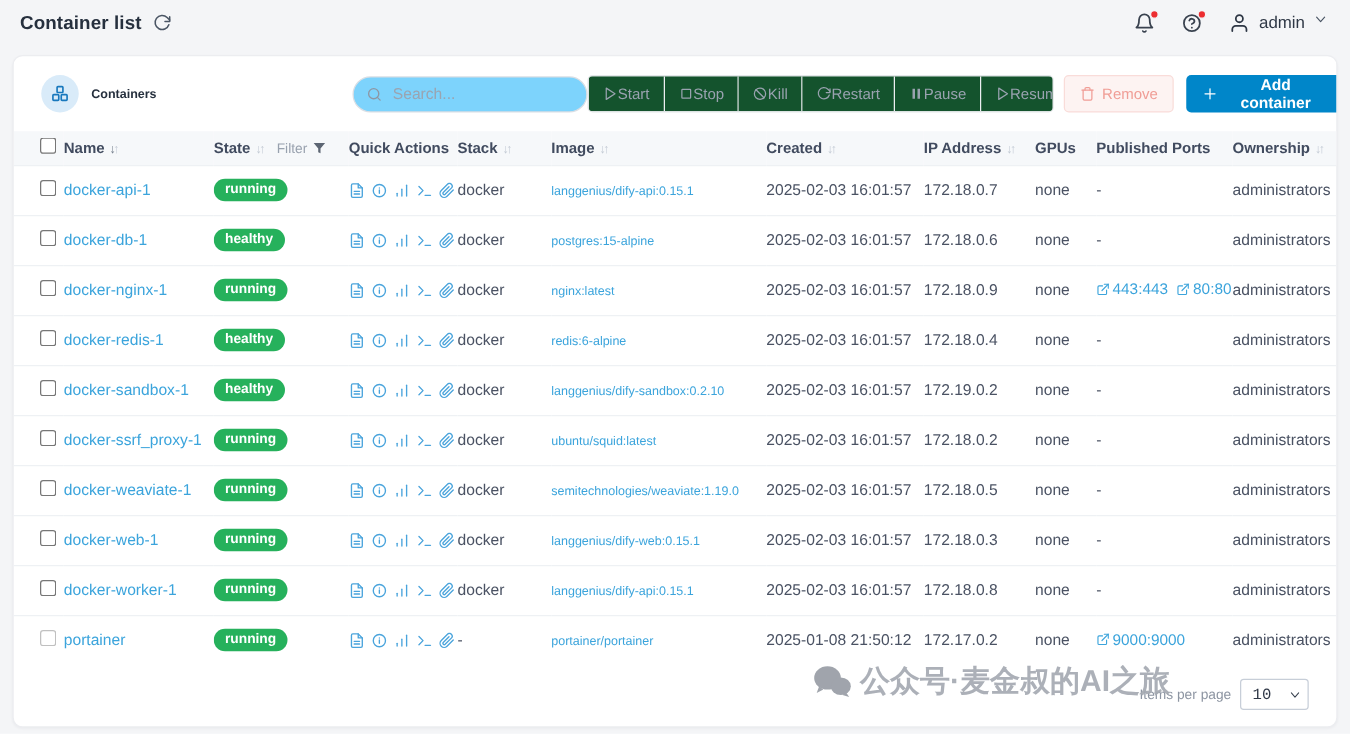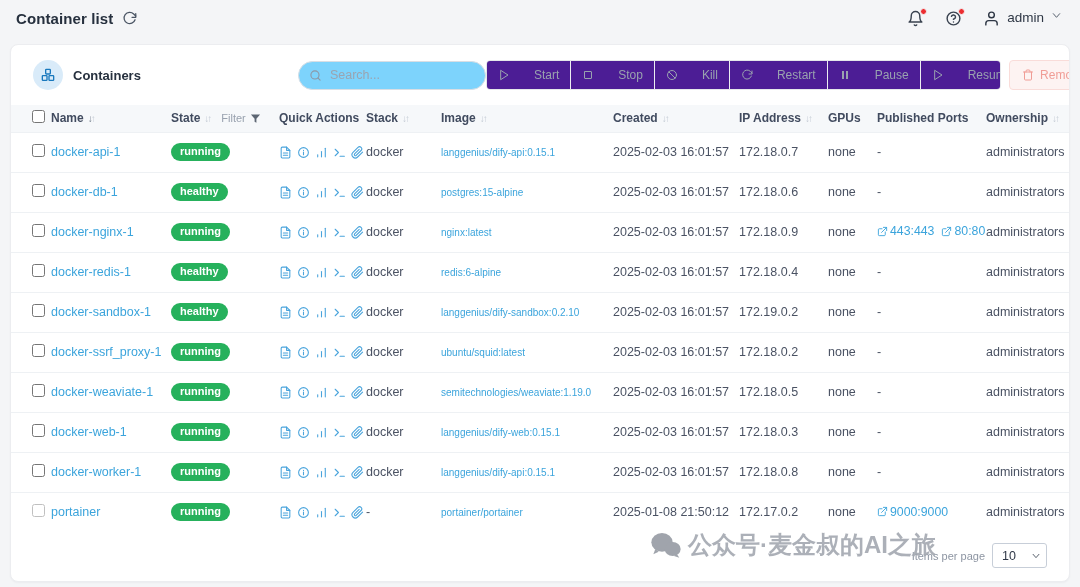--- a/index.html
+++ b/index.html
@@ -22,31 +22,31 @@
   .user-chip { display:flex; align-items:flex-start; gap:7px; font-size:13.5px; color:#2e3745; }
   .user-chip .chev { color:#4a5564; }
 
   
   .panel { position:absolute; left:10px; right:10px; top:44px; bottom:5px;
     background:#fff; border:1px solid #ecedf0; border-radius:8px;
     box-shadow:0 1px 2px rgba(16,24,40,.04); overflow:hidden; }
   .panel-header { display:flex; align-items:center; height:60px; padding:0 22px 0 22px; }
   .panel-icon { width:30px; height:30px; border-radius:50%; background:#d9ebf9; color:#1878bd;
     display:flex; align-items:center; justify-content:center; flex:none; }
-  .panel-title { font-size:13px; font-weight:700; color:#26303e; margin-left:10px; }
+  .panel-title { font-size:10px; font-weight:700; color:#26303e; margin-left:10px; }
 
   .search-box { position:relative; margin-left:157px; }
   .search-box input { width:188px; height:29px; border:1px solid #d9dee4; border-radius:15px;
     padding:0 10px 0 31px; font-size:12.5px; color:#333a46; background:#7dd3fc; outline:none; }
   .search-box input::placeholder { color:#9aa4b1; }
   .search-box .mag { position:absolute; left:11px; top:8px; color:#8d97a5; }
 
   .header-actions { margin-left:auto; display:flex; align-items:center; }
   .btn-group { display:flex; border:1px solid #e4e7ea; border-radius:4px; overflow:hidden; background:#fff; }
-  .btn { display:flex; align-items:center; gap:24px; height:28px; padding:0 11px; background:#4c1d95;
+  .btn { display:flex; align-items:center; gap:0; height:28px; padding:0 11px; background:#14532d;
     color:#99a2af; font-size:12px; border:none; border-right:1px solid #eceef1; cursor:default; font-family:inherit; }
   .btn:last-child { border-right:none; }
   .btn-remove { margin-left:8px; height:30px; display:flex; align-items:center; gap:6px; padding:0 12px;
     background:#fdf3f2; border:1px solid #f9dcd9; border-radius:4px; color:#f09d96; font-size:12px; font-family:inherit; }
   .btn-add { margin-left:10px; height:30px; display:flex; align-items:center; gap:7px; padding:0 13px;
     background:#0086c9; border:none; border-radius:4px; color:#fff; font-size:12.5px; font-weight:600;
     font-family:inherit; cursor:pointer; }
 
   
   table { width:100%; border-collapse:collapse; table-layout:fixed; }
@@ -67,21 +67,21 @@
   .filter-lab { color:#98a1ae; font-size:11px; font-weight:400; margin:0 4px 0 11px; }
   .funnel { display:inline-block; vertical-align:-2px; color:#5d6673; }
   .ports-cell a { display:inline-flex; align-items:center; gap:2px; margin-right:7px; font-size:12.3px; }
   .img-lnk { font-size:10px; }
 
   
   .pagination { position:absolute; right:22px; bottom:13px; display:flex; align-items:center; gap:7px; }
   .pag-label { font-size:11px; color:#8d95a2; }
   .sel-wrap { position:relative; }
   .sel-wrap select { width:55px; height:25px; border:1px solid #c7ced8; border-radius:3px; font-size:12.5px;
-    color:#2f3847; padding:0 0 0 9px; background:#fff; appearance:none; -webkit-appearance:none; font-family:Liberation Sans, sans-serif; }
+    color:#2f3847; padding:0 0 0 9px; background:#fff; appearance:none; -webkit-appearance:none; font-family:Liberation Mono, monospace; }
   .sel-wrap .sel-chev { position:absolute; right:6px; top:8px; color:#3a4350; pointer-events:none; }
 
   
   .watermark { position:absolute; left:650px; top:529px; z-index:6; display:flex; align-items:center; gap:6px;
     color:#a5aab2; font-size:24px; font-weight:600; white-space:nowrap; pointer-events:none; opacity:.92; }
   .watermark .wc { color:#989da5; }
 </style>
 </head>
 <body>
 

